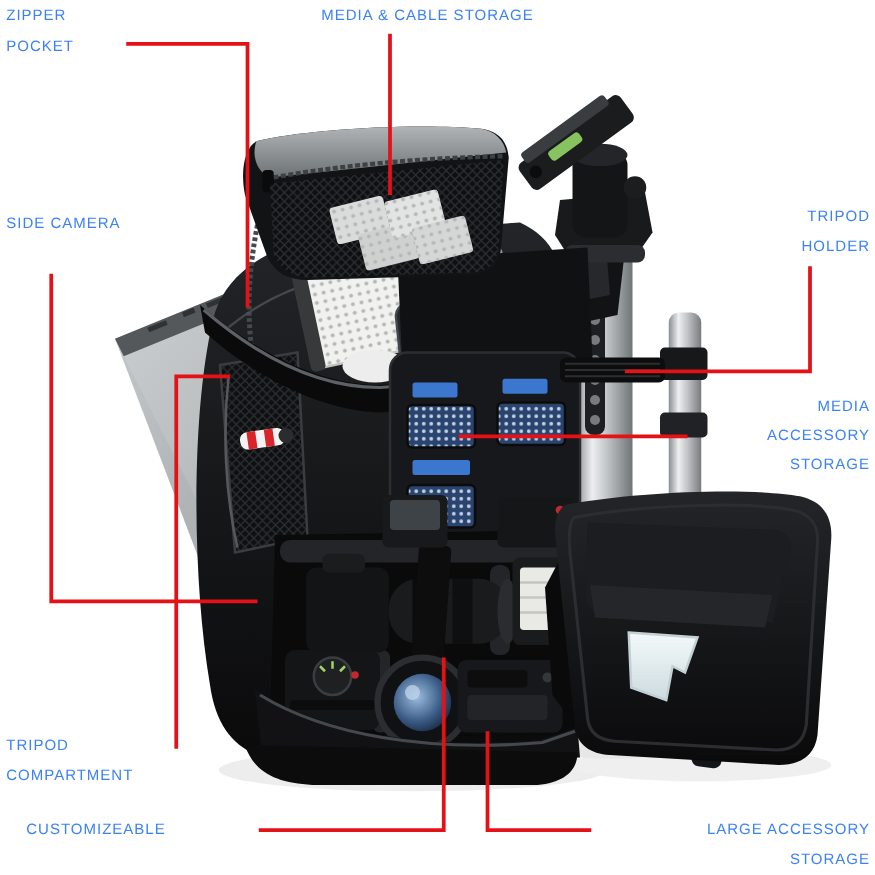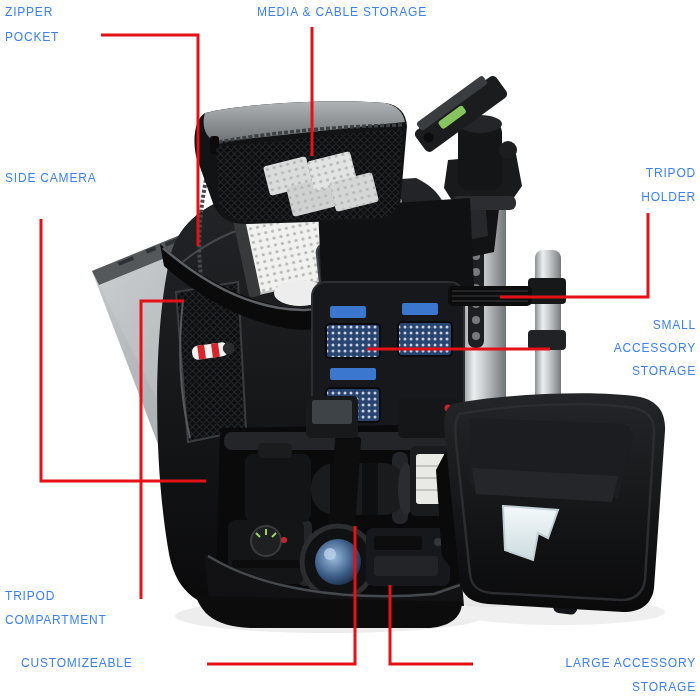--- a/index.html
+++ b/index.html
@@ -303,21 +303,21 @@
   <div class="ann" style="left:5px;top:166px">
     <div>SIDE CAMERA</div>
   </div>
 
   <div class="ann r lh24" style="right:4px;top:161px">
     <div>TRIPOD</div>
     <div>HOLDER</div>
   </div>
 
   <div class="ann r lh23" style="right:4px;top:314px">
-    <div>SMALL</div>
+    <div>MEDIA</div>
     <div>ACCESSORY</div>
     <div>STORAGE</div>
   </div>
 
   <div class="ann lh24" style="left:5px;top:584px">
     <div>TRIPOD</div>
     <div>COMPARTMENT</div>
   </div>
 
   <div class="ann lh24" style="left:21px;top:651px">

